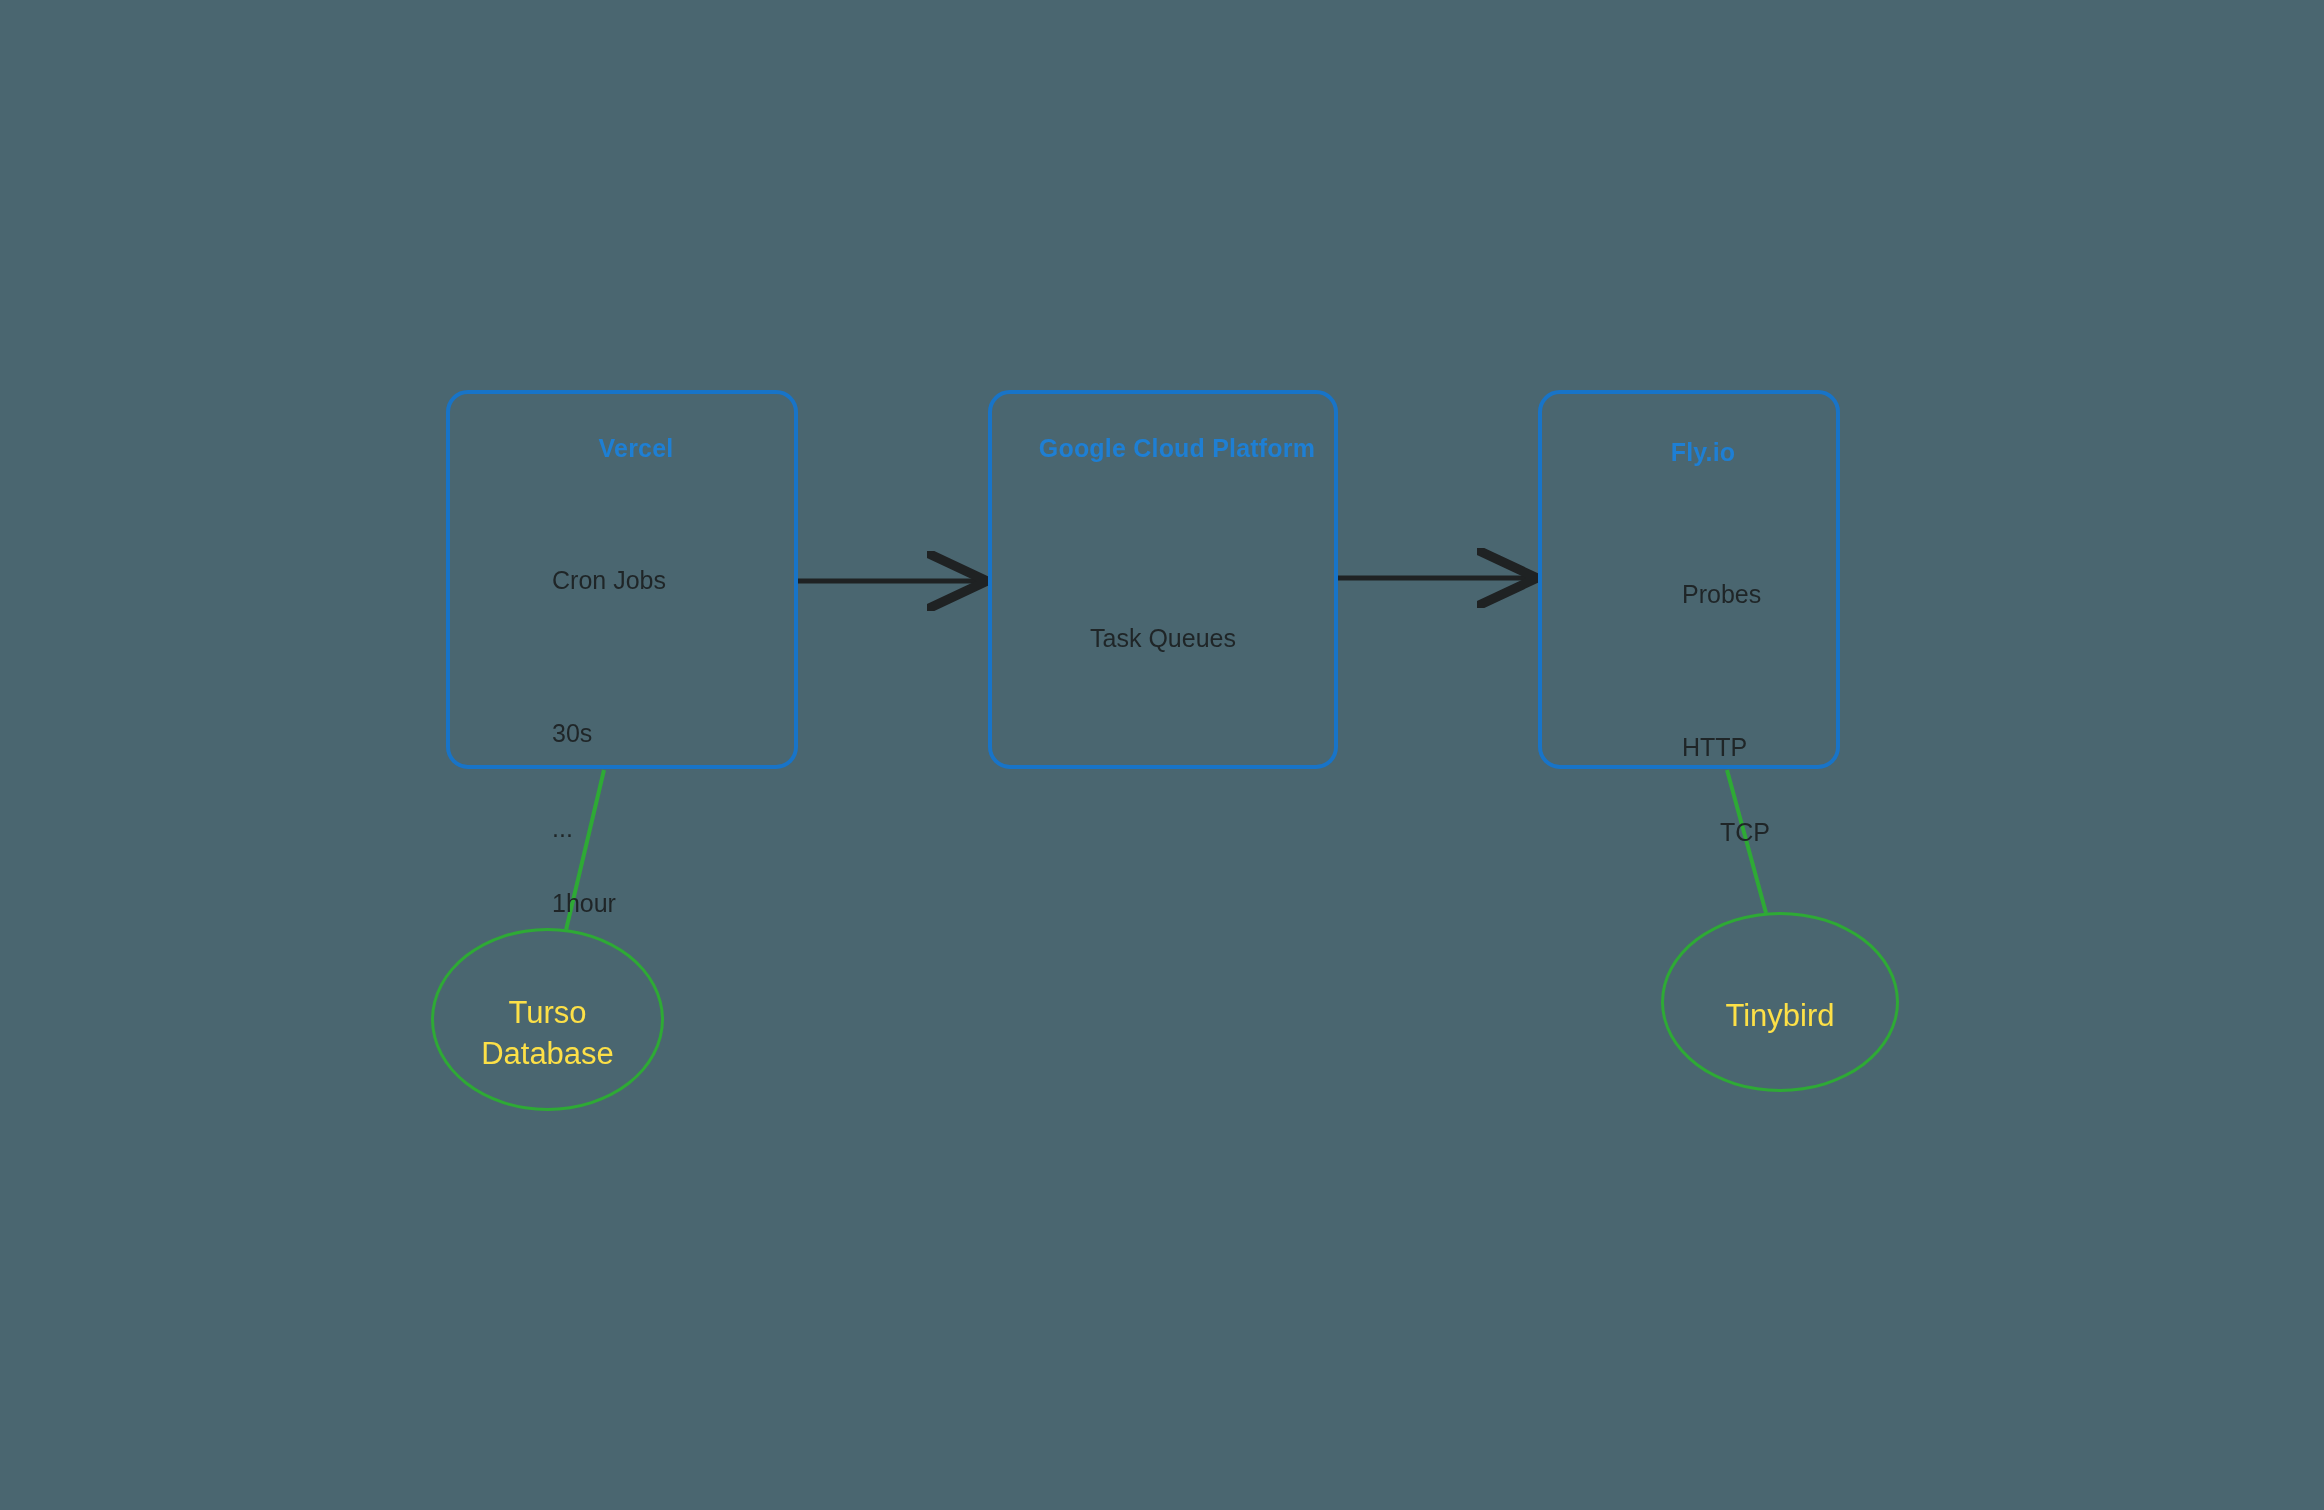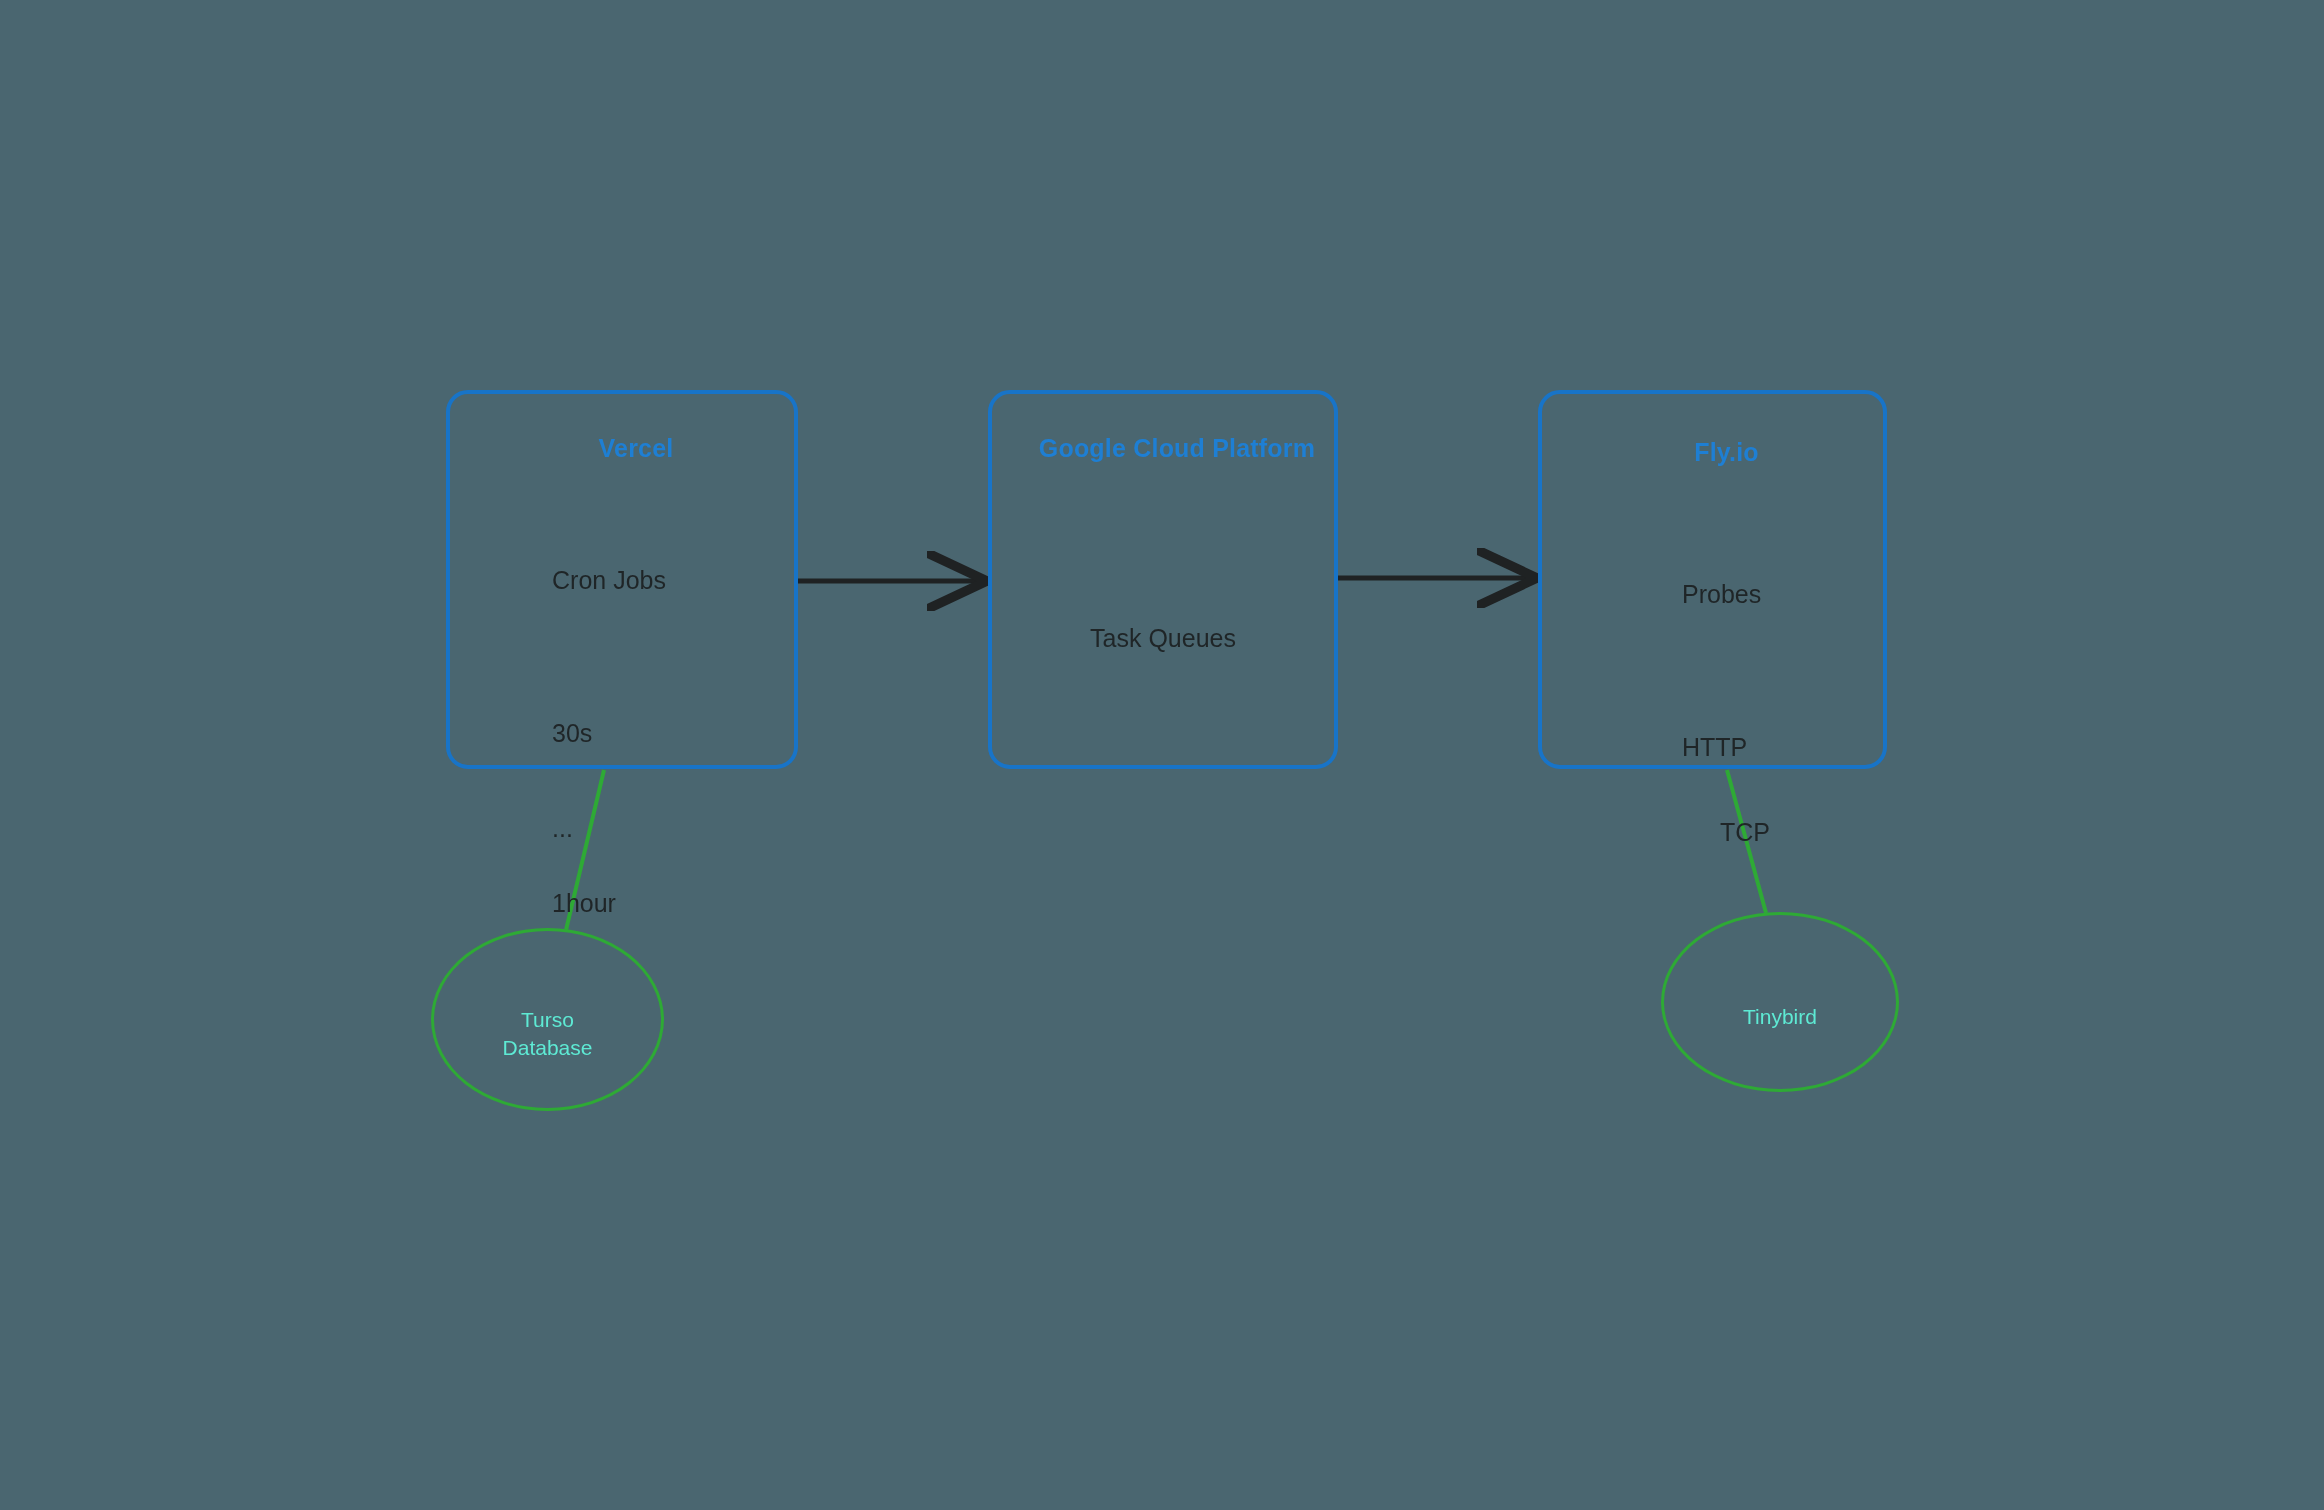--- a/index.html
+++ b/index.html
@@ -55,22 +55,22 @@
     position: absolute;
     box-sizing: border-box;
     border: 3px solid #2eaa35;
     border-radius: 50%;
     display: flex;
     align-items: center;
     justify-content: center;
     text-align: center;
   }
   .ellipse-label {
-    color: #5eead4;
-    font-size: 21px;
+    color: #fde047;
+    font-size: 31px;
     line-height: 1.32;
     white-space: pre-line;
     margin-top: 29px;
   }
 
   svg.edges {
     position: absolute;
     left: 0;
     top: 0;
     width: 2324px;
@@ -110,21 +110,21 @@
     </div>
   </div>
 
   <div class="node-box" style="left:988px; top:390px; width:350px; height:379px;">
     <div class="node-title" style="top:40px;text-align:center;">Google Cloud Platform</div>
     <div class="node-body" style="left:0; right:0; top:182px; text-align:center;">
       <div class="blk">Task Queues</div>
     </div>
   </div>
 
-  <div class="node-box" style="left:1538px; top:390px; width:349px; height:379px;">
+  <div class="node-box" style="left:1538px; top:390px; width:302px; height:379px;">
     <div class="node-title" style="top:44px;">Fly.io</div>
     <div class="node-body" style="left:140px; top:138px;">
       <div class="blk">Probes</div>
       <span class="gap"></span>
       <div class="blk">HTTP</div>
       <div class="blk" style="margin-top:10px;margin-left:38px;">TCP</div>
     </div>
   </div>
 
   <div class="ellipse-node" style="left:431px; top:928px; width:233px; height:183px;">

